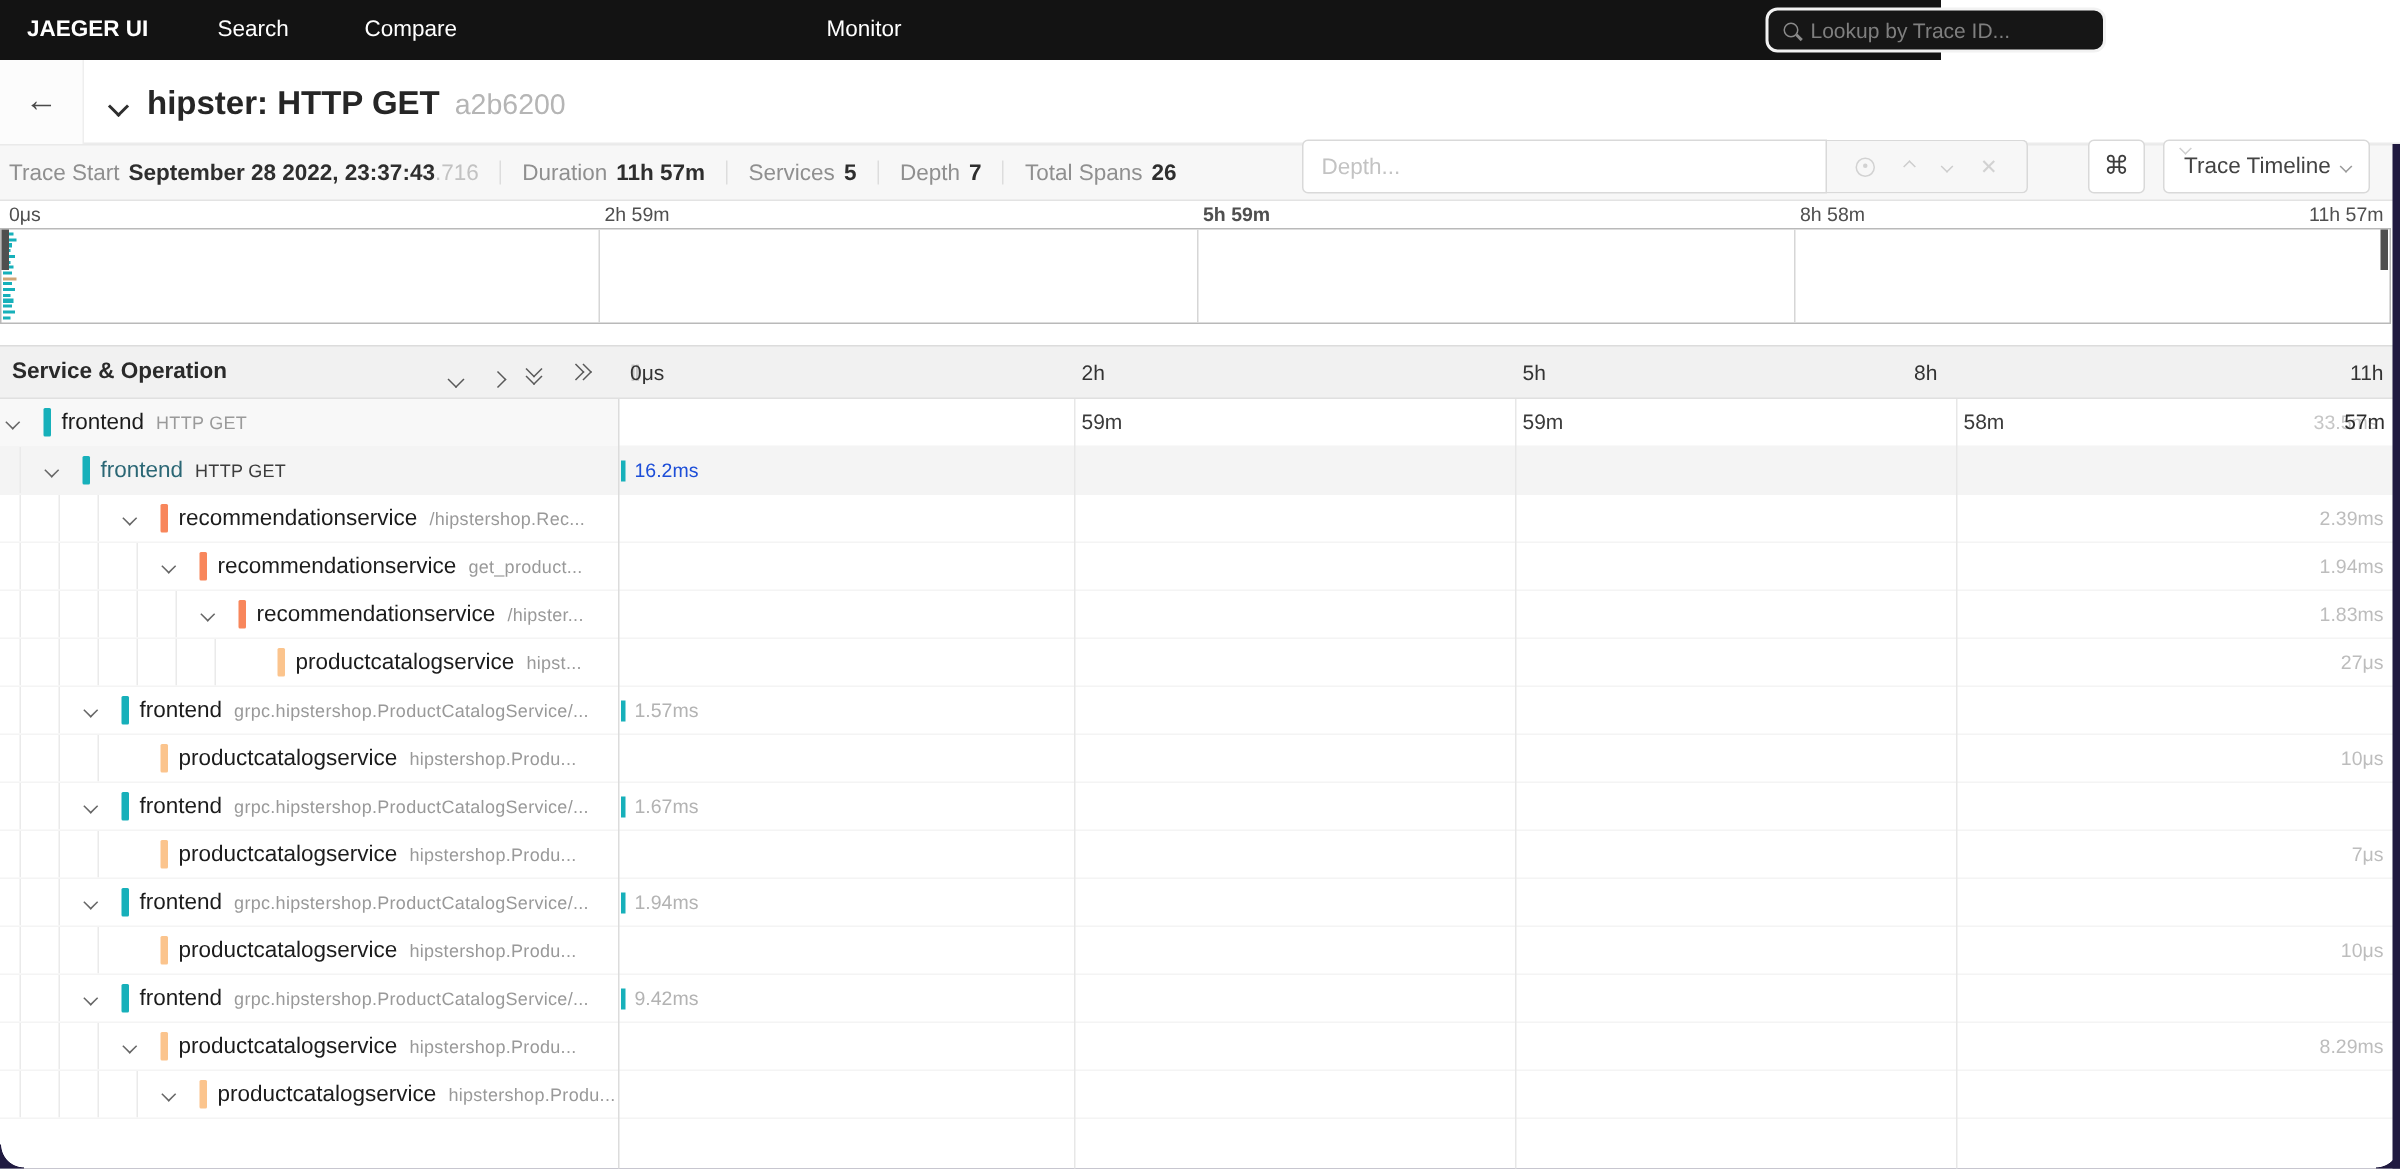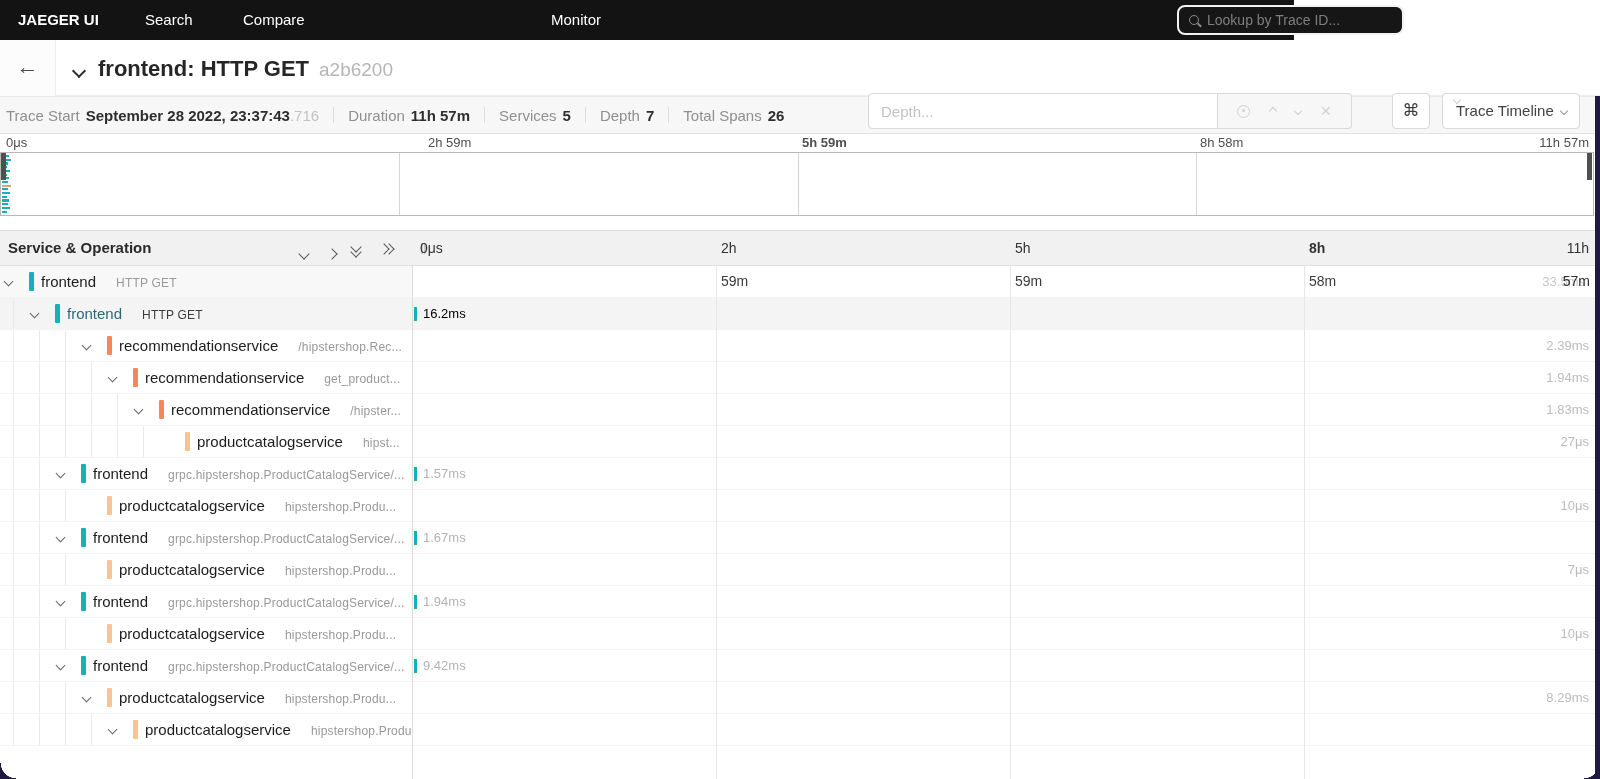--- a/index.html
+++ b/index.html
@@ -90,25 +90,25 @@
   .rows { position:absolute; top:266px; left:0; width:1600px; bottom:0; z-index:2; }
   .row { position:relative; width:1600px; height:32px; border-bottom:1px solid #f4f4f4; line-height:31px; }
   .row.selected { background:#f4f4f4; }
   .name-cell { position:absolute; left:0; top:0; bottom:0; width:412px; overflow:hidden; white-space:nowrap; }
   .name-cell.shade { background:#f8f8f8; }
   .guide { position:absolute; top:0; bottom:0; border-left:1px solid #eaeaea; }
   .rowchv { position:absolute; top:12px; width:7px; height:7px;
             border-right:1.5px solid #666; border-bottom:1.5px solid #666; transform:rotate(45deg); cursor:pointer; }
   .cbar { position:absolute; top:6px; width:5px; height:19px; border-radius:1px; }
   .svc { font-size:15px; color:#1c1c1c; }
-  .op  { font-size:12px; color:#999; margin-left:20px; letter-spacing:.2px; }
+  .op  { font-size:12px; color:#999; margin-left:8px; letter-spacing:.2px; }
   .op.dark { color:#3c3c3c; } .op.mid { color:#9a9a9a; }
   .ltick  { position:absolute; left:414px; top:9px; width:3px; height:14px; background:#17b0ba; }
   .llabel { position:absolute; left:423px; top:0; font-size:13px; color:#b3b3b3; }
-  .llabel.dark { color:#000000; }
+  .llabel.dark { color:#1d4ed8; }
   .rlabel { position:absolute; right:11px; top:0; font-size:13px; color:#bdbdbd; }
   .sub    { position:absolute; top:0; font-size:14px; color:#3a3a3a; }
   .ghost  { position:absolute; right:15px; top:0; font-size:13px; color:#c6c6c6; }
   .dark57 { position:absolute; right:10px; top:0; font-size:14px; color:#2e2e2e; }
 
   
   .right-edge { position:absolute; top:96px; right:0; width:5px; bottom:0; background:#201a40; z-index:30; }
   .corner { position:absolute; bottom:0; width:16px; height:16px; z-index:31; pointer-events:none; }
   .corner.bl { left:0;  background:radial-gradient(circle 16px at 16px 0px, transparent 15px, #201a40 15.5px); }
   .corner.br { right:0; background:radial-gradient(circle 16px at 0px 0px,  transparent 15px, #201a40 15.5px); }
@@ -133,21 +133,21 @@
     <span class="about">
       <span>About Jaeger</span>
       <span class="chv down sm"></span>
     </span>
   </div>
 
   <div class="thead">
     <div class="backcol">←</div>
     <span class="chv down ttl-chv"></span>
     <div class="ttl">
-      <span>frontend: HTTP GET</span><span class="tid">a2b6200</span>
+      <span>hipster: HTTP GET</span><span class="tid">a2b6200</span>
     </div>
     <div class="findbox">
       <span class="ph">Depth...</span>
     </div>
     <div class="findtools">
       <span class="tgt"></span>
       <span class="chv up sm"></span>
       <span class="chv down sm"></span>
       <span class="x">✕</span>
     </div>
@@ -170,21 +170,21 @@
     <span class="sep"></span>
     <span class="lab">Depth</span>
     <span class="val">7</span>
     <span class="sep"></span>
     <span class="lab">Total Spans</span>
     <span class="val">26</span>
   </div>
 
   <div class="ruler" id="mm-ruler">
       <span style="left: 6px;">0μs</span>
-      <span style="left: 403px; margin-left: 25px;">2h 59m</span>
+      <span style="left: 403px;">2h 59m</span>
       <span style="left: 802px; font-weight: bold;">5h 59m</span>
       <span style="left: 1200px;">8h 58m</span>
       <span style="right: 11px;">11h 57m</span>
     </div>
   <div class="minimap" id="minimap">
       <div class="mm-line" style="left: 398px;"></div>
       <div class="mm-line" style="left: 797px;"></div>
       <div class="mm-line" style="left: 1195px;"></div>
       <div class="mm-tick" style="top: 2px; width: 7px; background: rgb(23, 176, 186);"></div>
       <div class="mm-tick" style="top: 5.7px; width: 9px; background: rgb(23, 176, 186);"></div>
@@ -206,21 +206,21 @@
       <div class="mm-handle" style="left: 1586px;"></div>
     </div>
 
   <div class="tlhead">
     <span class="so">Service &amp; Operation</span>
     <span class="ico" style="left:300px"><span class="chv down"></span></span>
     <span class="ico" style="left:328px"><span class="chv right"></span></span>
     <span class="ico" style="left:352px;top:10px"><span class="dbl v"><span class="chv down"></span><span class="chv down"></span></span></span>
     <span class="ico" style="left:380px;top:10px"><span class="dbl h"><span class="chv right"></span><span class="chv right"></span></span></span>
     <span class="grip"></span>
-    <span id="hticks"><span class="htick" style="left: 420px;">0μs</span><span class="htick" style="left: 721px;">2h</span><span class="htick" style="left: 1015px;">5h</span><span class="htick" style="left: 1309px; font-weight: bold;">8h</span><span class="htick" style="right: 11px; margin-left: 48px;">11h</span></span>
+    <span id="hticks"><span class="htick" style="left: 420px;">0μs</span><span class="htick" style="left: 721px;">2h</span><span class="htick" style="left: 1015px;">5h</span><span class="htick" style="left: 1276px;">8h</span><span class="htick" style="right: 11px; margin-left: 48px;">11h</span></span>
   </div>
 
   <div class="grid">
     <div class="v" style="left:412px;background:#dcdcdc"></div>
     <div class="v" style="left:716px;background:#e7e7e7"></div>
     <div class="v" style="left:1010px;background:#e7e7e7"></div>
     <div class="v" style="left:1304px;background:#e7e7e7"></div>
   </div>
 
   <div class="rows" id="rows">

